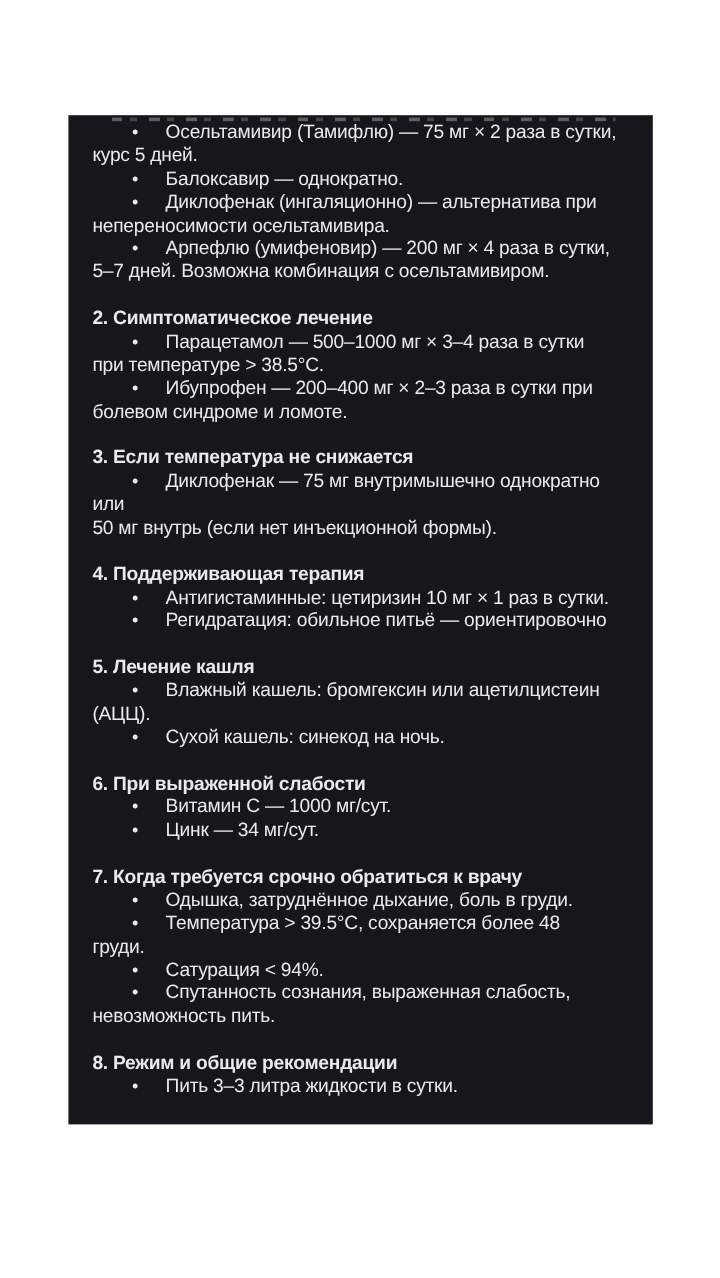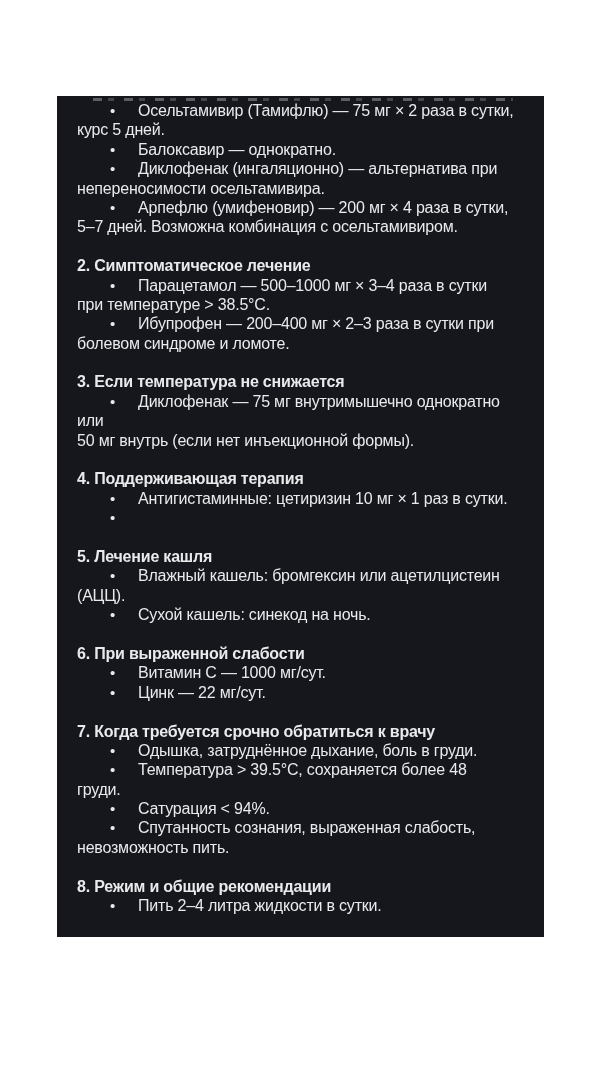--- a/index.html
+++ b/index.html
@@ -89,36 +89,36 @@
         <div class="line has-bullet"><span class="bullet-marker">•</span><span>Ибупрофен — 200–400 мг × 2–3 раза в сутки при</span></div>
         <div class="line"><span>болевом синдроме и ломоте.</span></div>
         <div class="section-gap"></div>
         <div class="section-heading">3. Если температура не снижается</div>
         <div class="line has-bullet"><span class="bullet-marker">•</span><span>Диклофенак — 75 мг внутримышечно однократно</span></div>
         <div class="line"><span>или</span></div>
         <div class="line"><span>50 мг внутрь (если нет инъекционной формы).</span></div>
         <div class="section-gap"></div>
         <div class="section-heading">4. Поддерживающая терапия</div>
         <div class="line has-bullet"><span class="bullet-marker">•</span><span>Антигистаминные: цетиризин 10 мг × 1 раз в сутки.</span></div>
-        <div class="line has-bullet"><span class="bullet-marker">•</span></div>
+        <div class="line has-bullet"><span class="bullet-marker">•</span><span>Регидратация: обильное питьё — ориентировочно</span></div>
         <div class="section-gap"></div>
         <div class="section-heading">5. Лечение кашля</div>
         <div class="line has-bullet"><span class="bullet-marker">•</span><span>Влажный кашель: бромгексин или ацетилцистеин</span></div>
         <div class="line"><span>(АЦЦ).</span></div>
         <div class="line has-bullet"><span class="bullet-marker">•</span><span>Сухой кашель: синекод на ночь.</span></div>
         <div class="section-gap"></div>
         <div class="section-heading">6. При выраженной слабости</div>
         <div class="line has-bullet"><span class="bullet-marker">•</span><span>Витамин C — 1000 мг/сут.</span></div>
-        <div class="line has-bullet"><span class="bullet-marker">•</span><span>Цинк — 22 мг/сут.</span></div>
+        <div class="line has-bullet"><span class="bullet-marker">•</span><span>Цинк — 34 мг/сут.</span></div>
         <div class="section-gap"></div>
         <div class="section-heading">7. Когда требуется срочно обратиться к врачу</div>
         <div class="line has-bullet"><span class="bullet-marker">•</span><span>Одышка, затруднённое дыхание, боль в груди.</span></div>
         <div class="line has-bullet"><span class="bullet-marker">•</span><span>Температура &gt; 39.5°C, сохраняется более 48</span></div>
         <div class="line"><span>груди.</span></div>
         <div class="line has-bullet"><span class="bullet-marker">•</span><span>Сатурация &lt; 94%.</span></div>
         <div class="line has-bullet"><span class="bullet-marker">•</span><span>Спутанность сознания, выраженная слабость,</span></div>
         <div class="line"><span>невозможность пить.</span></div>
         <div class="section-gap"></div>
         <div class="section-heading">8. Режим и общие рекомендации</div>
-        <div class="line has-bullet"><span class="bullet-marker">•</span><span>Пить 2–4 литра жидкости в сутки.</span></div>
+        <div class="line has-bullet"><span class="bullet-marker">•</span><span>Пить 3–3 литра жидкости в сутки.</span></div>
       </div>
   </div>
 </div>
 
 </body></html>

